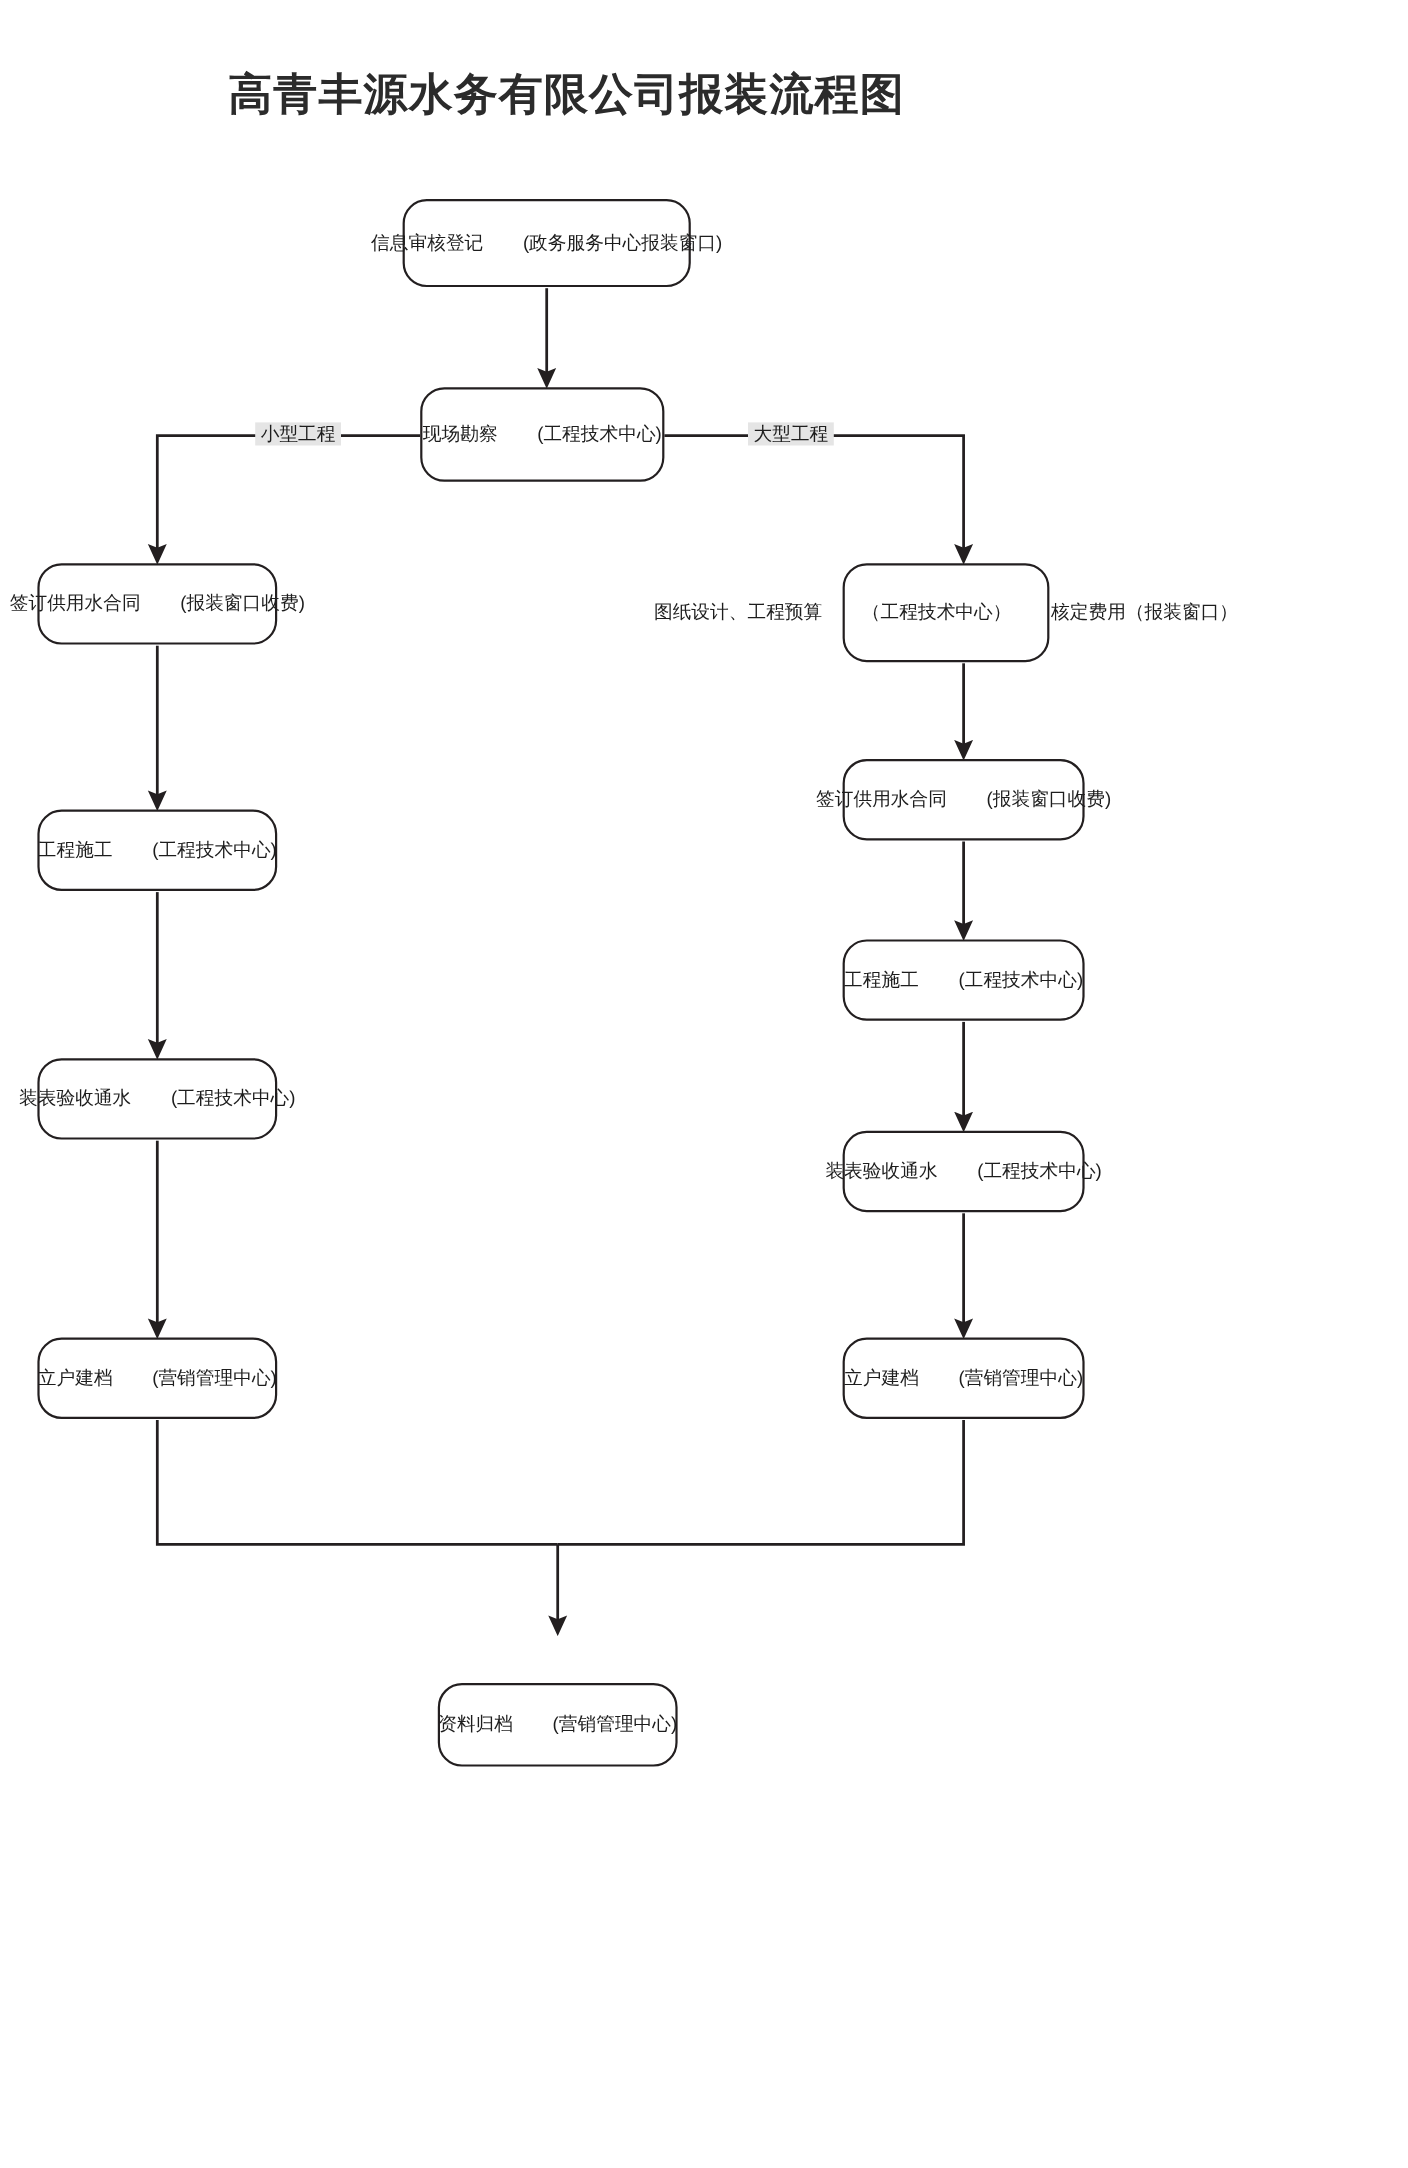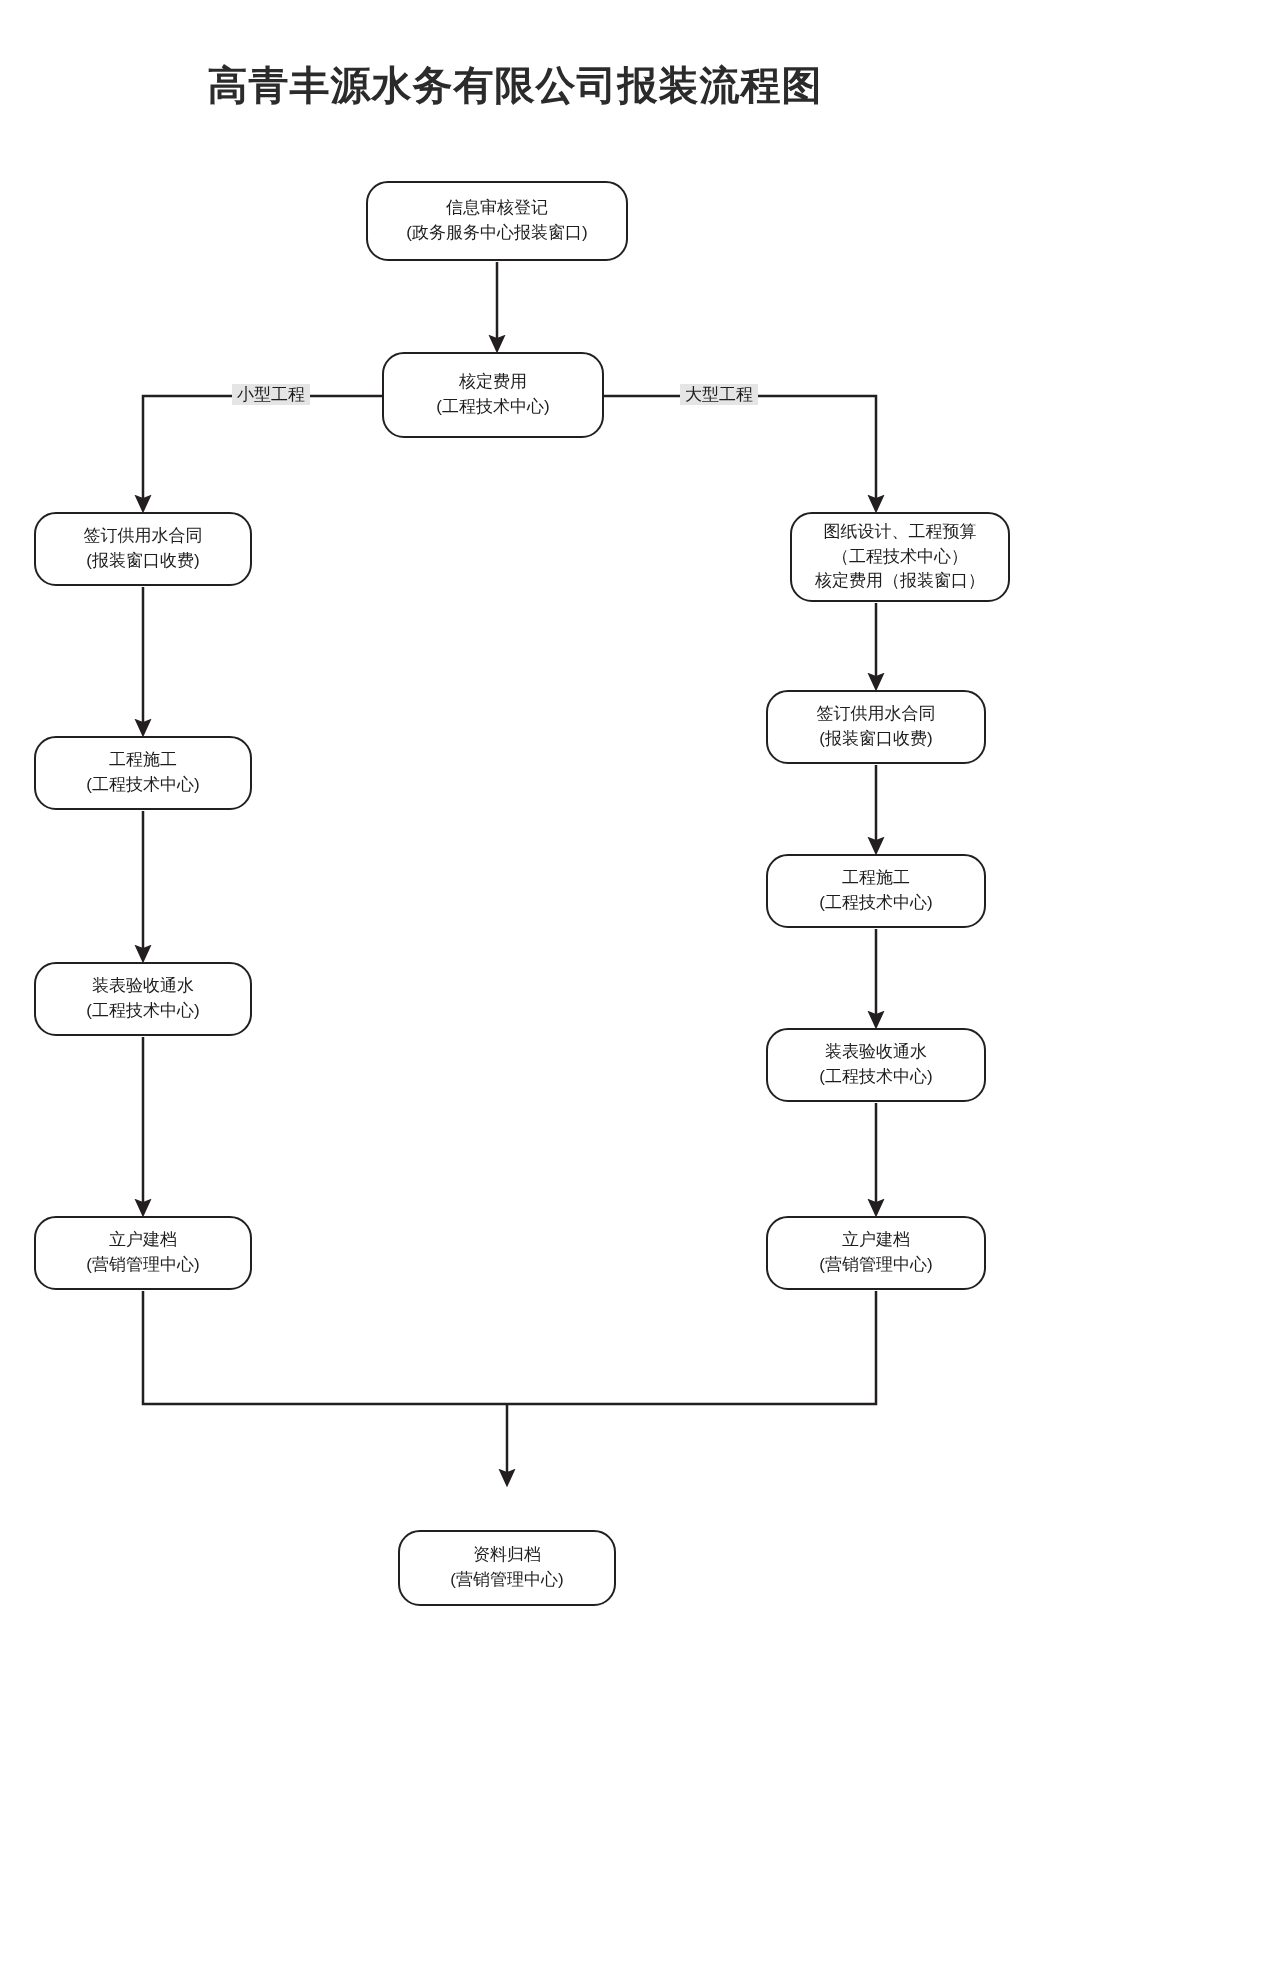--- a/index.html
+++ b/index.html
@@ -33,29 +33,30 @@
     white-space: nowrap;
     font-family: "Liberation Sans", "DejaVu Sans", sans-serif;
   }
   .node {
     position: absolute;
     box-sizing: border-box;
     border: 2.5px solid #231f20;
     border-radius: 22px;
     background: #ffffff;
     display: flex;
-    flex-direction: column;
+    flex-direction: row;
     align-items: center;
     justify-content: center;
     color: #1d1d1d;
     font-size: 17px;
     line-height: 1.45;
     text-align: center;
     padding: 4px 6px;
     font-family: "Liberation Sans", "DejaVu Sans", sans-serif;
+    gap: 36px;
   }
   .node .ln { display: block; white-space: nowrap; }
   .edge-label {
     position: absolute;
     background: #e5e5e5;
     color: #1d1d1d;
     font-size: 17px;
     line-height: 1;
     padding: 2px 5px;
     white-space: nowrap;
@@ -99,21 +100,21 @@
     <line x1="507" y1="1404" x2="507" y2="1478" marker-end="url(#ah)"></line>
   </g>
 </svg>
 
 <div class="node" style="left:366px; top:181px; width:262px; height:80px;">
   <span class="ln">信息审核登记</span>
   <span class="ln">(政务服务中心报装窗口)</span>
 </div>
 
 <div class="node" style="left:382px; top:352px; width:222px; height:86px;">
-  <span class="ln">核定费用</span>
+  <span class="ln">现场勘察</span>
   <span class="ln">(工程技术中心)</span>
 </div>
 
 <div class="node" style="left:34px; top:512px; width:218px; height:74px;">
   <span class="ln">签订供用水合同</span>
   <span class="ln">(报装窗口收费)</span>
 </div>
 
 <div class="node" style="left:34px; top:736px; width:218px; height:74px;">
   <span class="ln">工程施工</span>
@@ -123,21 +124,21 @@
 <div class="node" style="left:34px; top:962px; width:218px; height:74px;">
   <span class="ln">装表验收通水</span>
   <span class="ln">(工程技术中心)</span>
 </div>
 
 <div class="node" style="left:34px; top:1216px; width:218px; height:74px;">
   <span class="ln">立户建档</span>
   <span class="ln">(营销管理中心)</span>
 </div>
 
-<div class="node" style="left:766px; top:512px; width:220px; height:90px;margin-left:24px;">
+<div class="node" style="left:766px; top:512px; width:188px; height:90px;">
   <span class="ln">图纸设计、工程预算</span>
   <span class="ln">（工程技术中心）</span>
   <span class="ln">核定费用（报装窗口）</span>
 </div>
 
 <div class="node" style="left:766px; top:690px; width:220px; height:74px;">
   <span class="ln">签订供用水合同</span>
   <span class="ln">(报装窗口收费)</span>
 </div>
 

